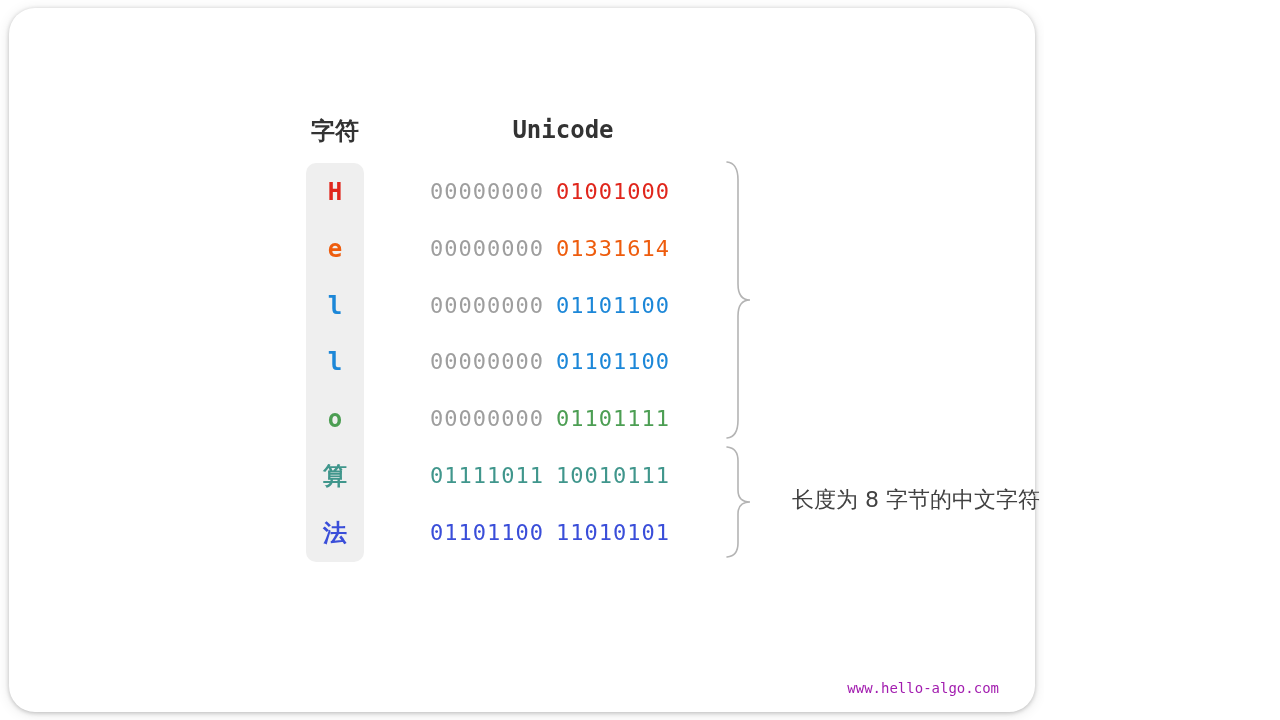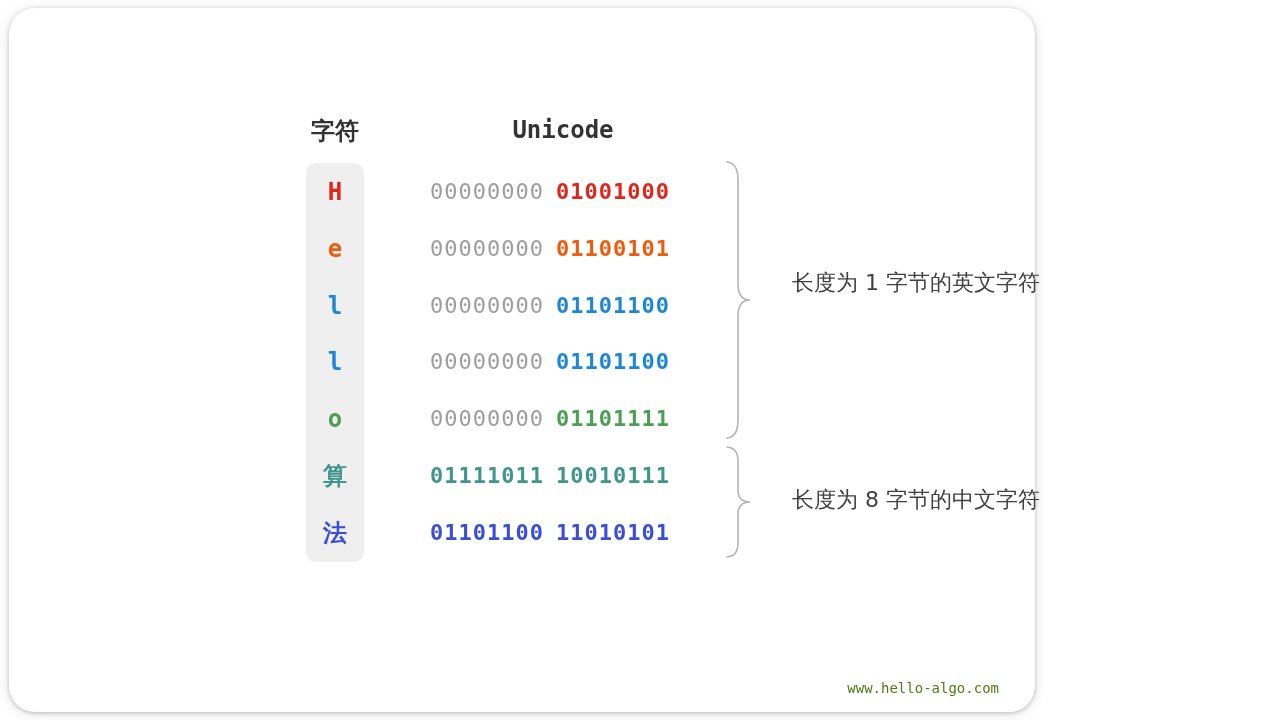--- a/index.html
+++ b/index.html
@@ -82,21 +82,21 @@
     font-family: "DejaVu Sans Mono", "Liberation Mono", monospace;
     font-size: 22px;
     letter-spacing: 1px;
     white-space: nowrap;
   }
   .byte-high { margin-right: 12px; }
   .byte-high.padded {
     color: #9e9e9e;
     font-weight: normal;
   }
-  .byte-low, .byte-high.colored { font-weight: bold; }
+  .byte-low, .byte-high.colored { font-weight: normal; }
   
   .brace { position: absolute; }
   .brace svg { display: block; }
   
   .anno {
     position: absolute;
     width: 320px;
     text-align: center;
     font-size: 22px;
     color: #414141;
@@ -108,21 +108,21 @@
     font-weight: bold;
     color: #a6a6a6;
   }
   
   .watermark {
     position: absolute;
     right: 36px;
     bottom: 16px;
     font-family: "DejaVu Sans Mono", "Liberation Mono", monospace;
     font-size: 14px;
-    color: #4d7c0f;
+    color: #a21caf;
   }
 </style>
 </head>
 <body>
 
 <div class="canvas">
   <div class="card">
 
     <div class="hdr hdr-char">字符</div>
     <div class="hdr hdr-unicode">Unicode</div>
@@ -132,21 +132,21 @@
     <div class="row" style="top:169px">
       <div class="cell-char" style="color: rgb(224, 38, 28);">H</div>
       <div class="cell-bin">
         <span class="byte-high padded" style="color: rgb(158, 158, 158);">00000000</span><span class="byte-low" style="color: rgb(224, 38, 28);">01001000</span>
       </div>
     </div>
 
     <div class="row" style="top:226px">
       <div class="cell-char" style="color: rgb(238, 92, 13);">e</div>
       <div class="cell-bin">
-        <span class="byte-high padded" style="color: rgb(158, 158, 158);">00000000</span><span class="byte-low" style="color: rgb(238, 92, 13);">01100101</span>
+        <span class="byte-high padded" style="color: rgb(158, 158, 158);">00000000</span><span class="byte-low" style="color: rgb(238, 92, 13);">01331614</span>
       </div>
     </div>
 
     <div class="row" style="top:283px">
       <div class="cell-char" style="color: rgb(28, 135, 216);">l</div>
       <div class="cell-bin">
         <span class="byte-high padded" style="color: rgb(158, 158, 158);">00000000</span><span class="byte-low" style="color: rgb(28, 135, 216);">01101100</span>
       </div>
     </div>
 
@@ -184,21 +184,20 @@
       </svg>
     </div>
 
     <div class="brace" style="left:712px; top:437px;">
       <svg width="34" height="114" viewBox="0 0 34 114">
         <path d="M6,2 Q17,3 17,16 L17,45 Q17,57 29,57 Q17,57 17,69 L17,98 Q17,111 6,112" fill="none" stroke="#b4b4b4" stroke-width="1.6" stroke-linecap="round"></path>
       </svg>
     </div>
 
     <div class="anno" style="left:747px; top:262px;">
-      <span>长度为 1 字节的英文字符</span>
     </div>
 
     <div class="anno" style="left:747px; top:479px;">
       <span>长度为 8 字节的中文字符</span>
     </div>
 
     <div class="watermark">www.hello-algo.com</div>
   </div>
 </div>
 

